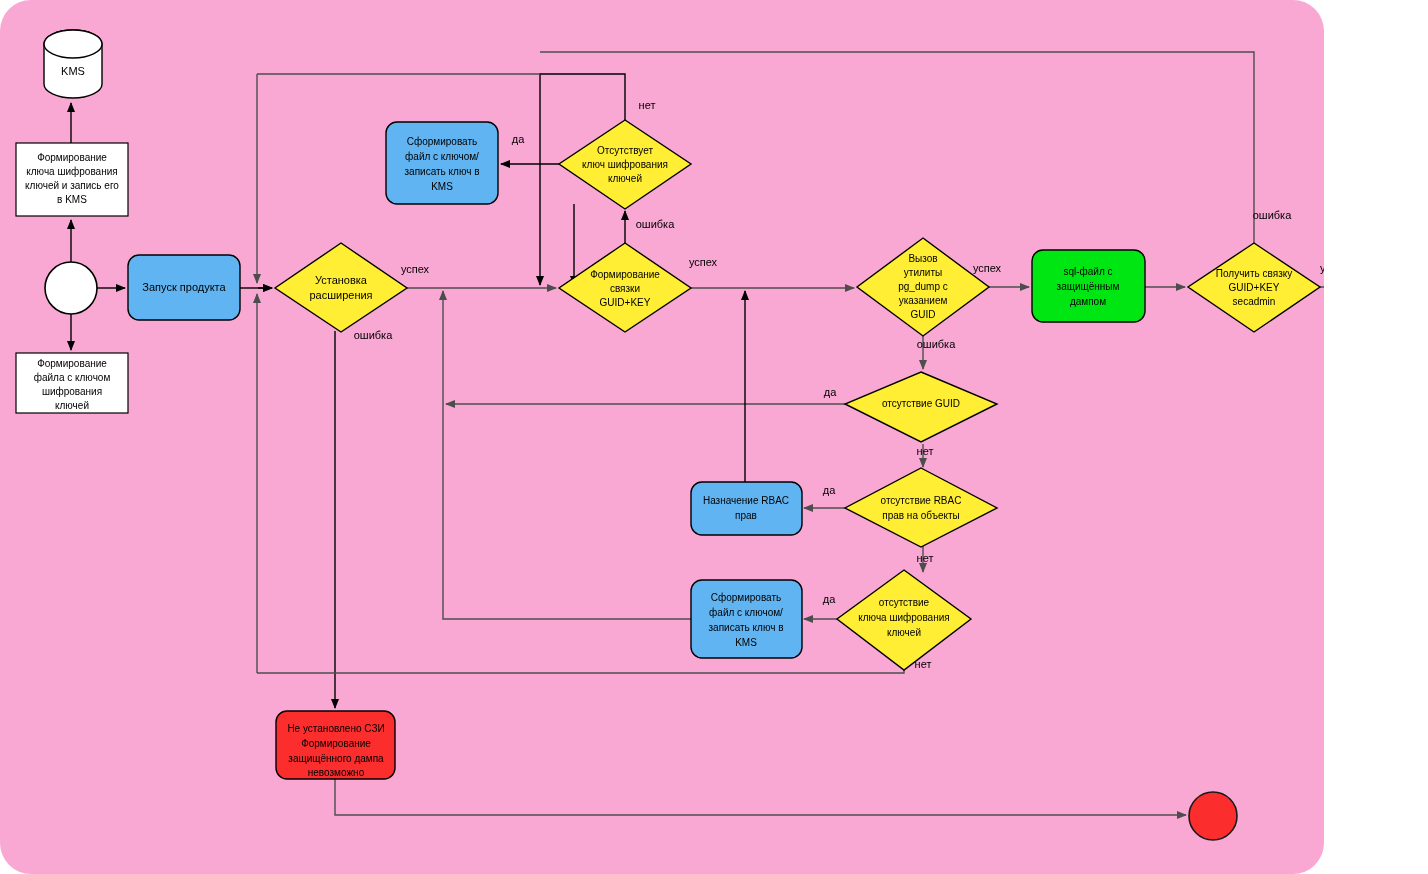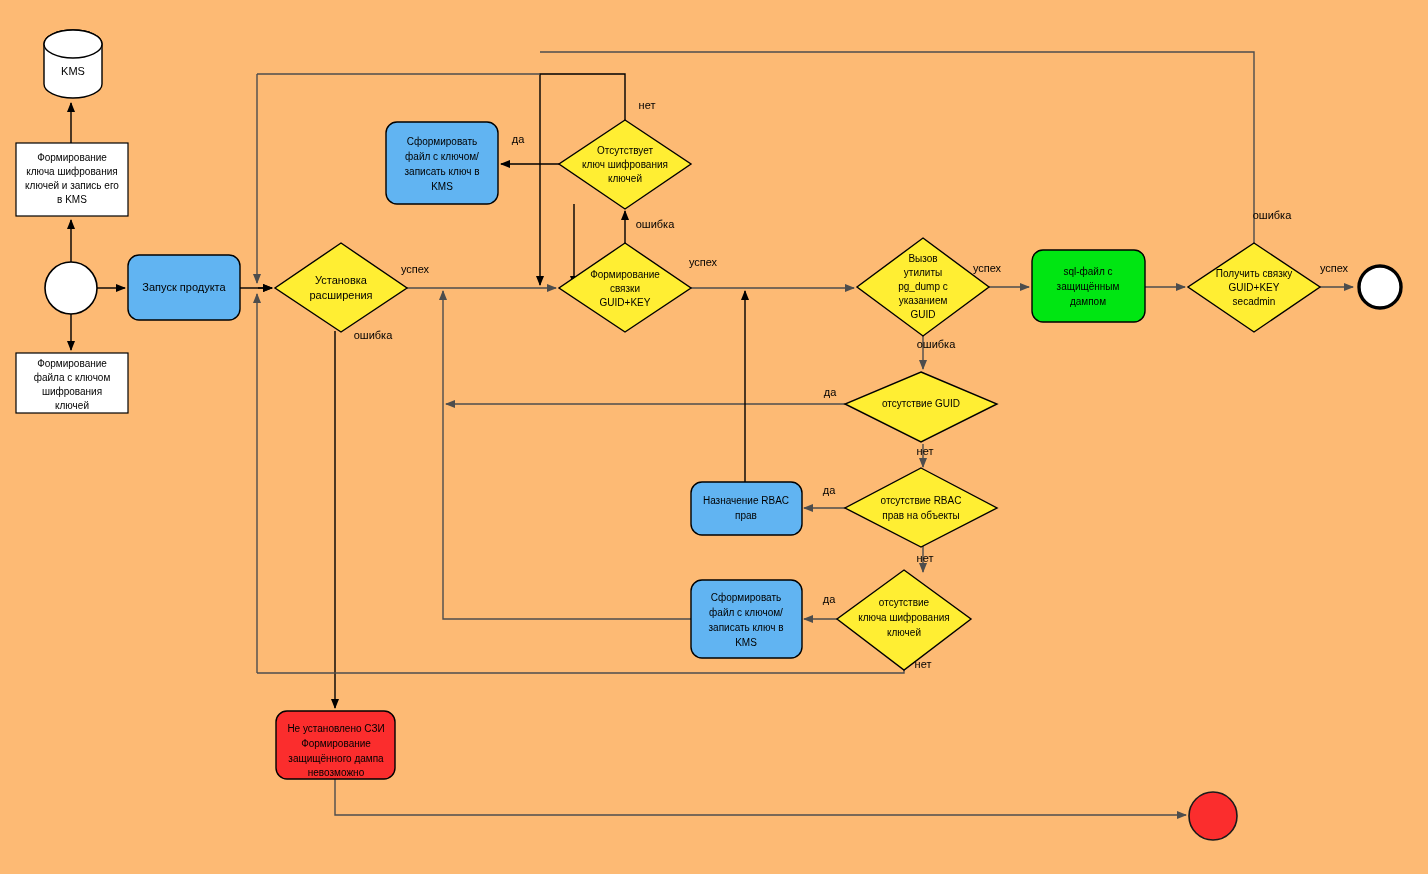--- a/index.html
+++ b/index.html
@@ -3,24 +3,25 @@
 <meta charset="utf-8">
 <style>
   html, body {
     margin: 0;
     padding: 0;
     background: #ffffff;
     font-family: "Liberation Sans", sans-serif;
   }
   #canvas-wrap {
     position: relative;
-    width: 1428px;
+    width: 1324px;
     height: 874px;
     overflow: hidden;
-    background: #fdba74;
+    background: #f9a8d4;
+    border-radius: 31px;
   }
   svg#flow {
     display: block;
     width: 1428px;
     height: 874px;
   }
   .node-shape {
     stroke: #000000;
     stroke-width: 1.4;
   }

